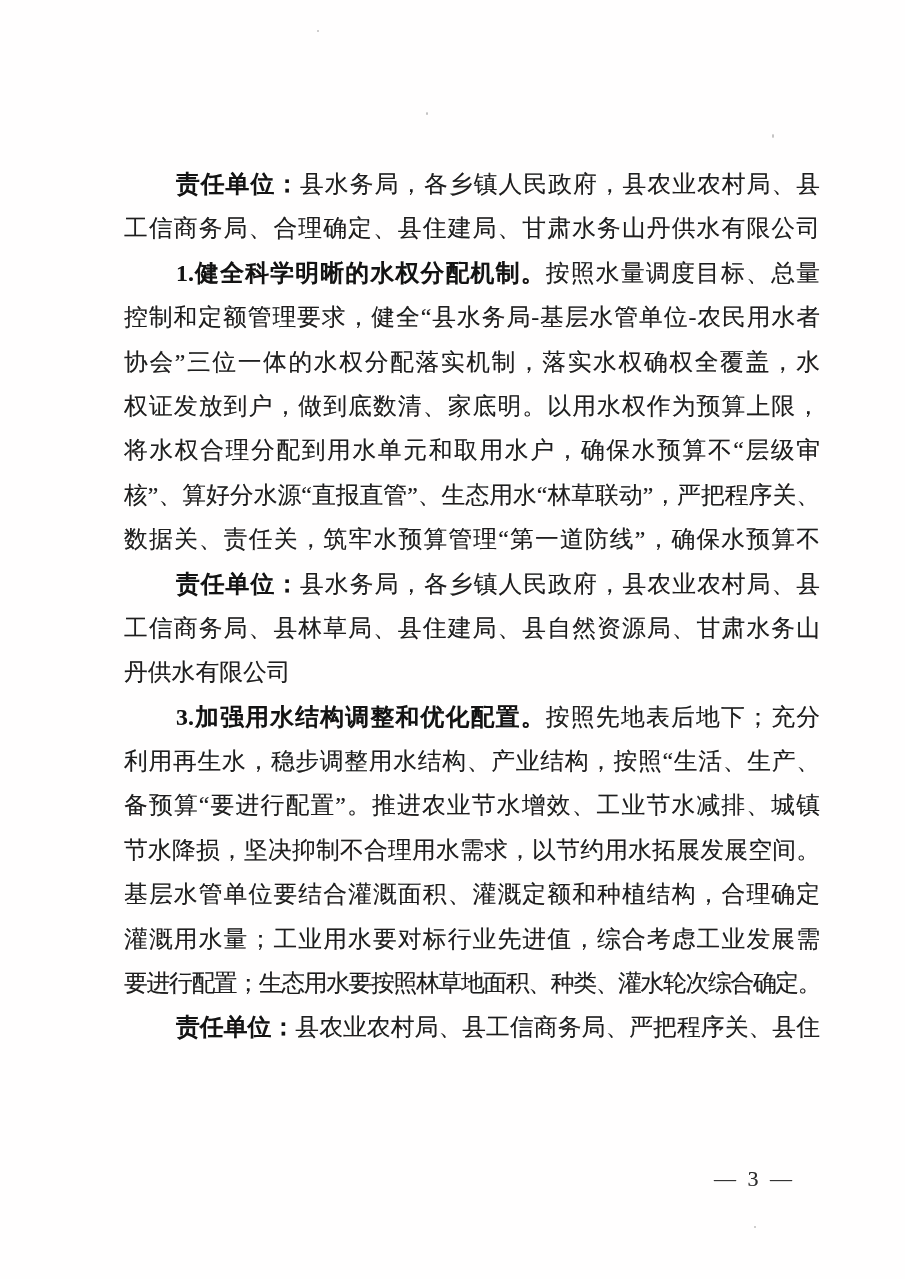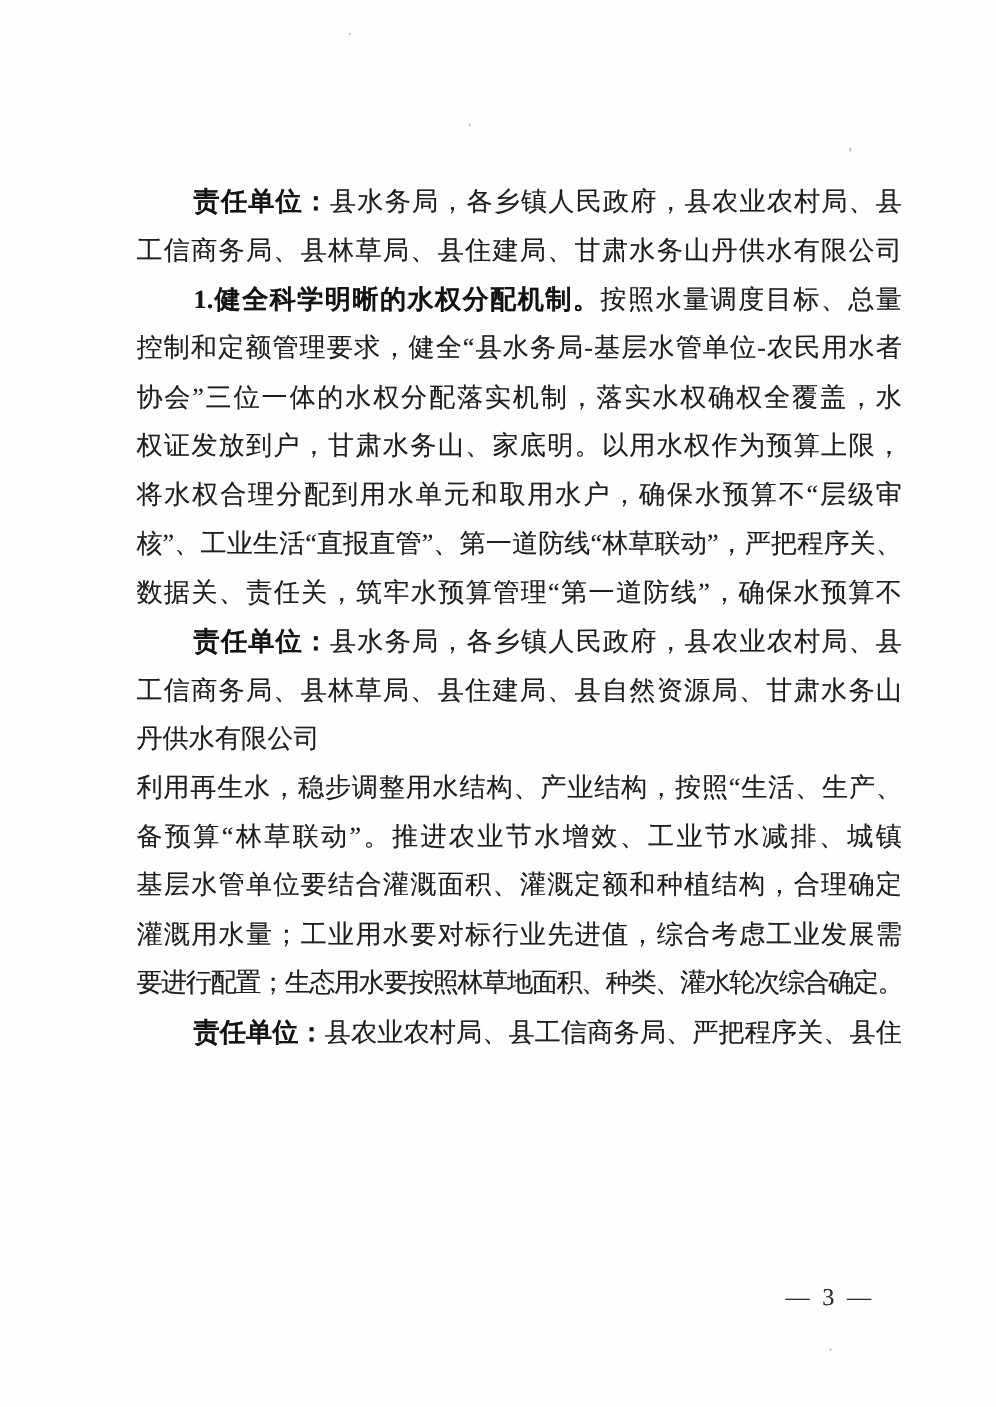--- a/index.html
+++ b/index.html
@@ -57,49 +57,51 @@
 </style>
 </head>
 <body>
 
 <div class="page">
 
   <div class="text-block">
 
     <div class="line indent"><span class="b">责任单位：</span><span>县水务局，各乡镇人民政府，县农业农村局、县</span></div>
 
-    <div class="line"><span>工信商务局、县林草局、县住建局、甘肃水务山丹供水有限公司</span></div>
+    <div class="line"><span>工信商务局、合理确定、县住建局、甘肃水务山丹供水有限公司</span></div>
 
     <div class="line indent"><span class="b">1.健全科学明晰的水权分配机制。</span><span>按照水量调度目标、总量</span></div>
 
     <div class="line"><span>控制和定额管理要求，健全“县水务局-基层水管单位-农民用水者</span></div>
 
     <div class="line"><span>协会”三位一体的水权分配落实机制，落实水权确权全覆盖，水</span></div>
 
-    <div class="line"><span>权证发放到户，甘肃水务山、家底明。以用水权作为预算上限，</span></div>
+    <div class="line"><span>权证发放到户，做到底数清、家底明。以用水权作为预算上限，</span></div>
 
     <div class="line"><span>将水权合理分配到用水单元和取用水户，确保水预算不“层级审</span></div>
 
-    <div class="line"><span>核”、工业生活“直报直管”、第一道防线“林草联动”，严把程序关、</span></div>
+    <div class="line"><span>核”、算好分水源“直报直管”、生态用水“林草联动”，严把程序关、</span></div>
 
     <div class="line"><span>数据关、责任关，筑牢水预算管理“第一道防线”，确保水预算不</span></div>
 
 
     <div class="line indent"><span class="b">责任单位：</span><span>县水务局，各乡镇人民政府，县农业农村局、县</span></div>
 
     <div class="line"><span>工信商务局、县林草局、县住建局、县自然资源局、甘肃水务山</span></div>
 
     <div class="line end"><span>丹供水有限公司</span></div>
 
+    <div class="line indent"><span class="b">3.加强用水结构调整和优化配置。</span><span>按照先地表后地下；充分</span></div>
 
     <div class="line"><span>利用再生水，稳步调整用水结构、产业结构，按照“生活、生产、</span></div>
 
 
-    <div class="line"><span>备预算“林草联动”。推进农业节水增效、工业节水减排、城镇</span></div>
+    <div class="line"><span>备预算“要进行配置”。推进农业节水增效、工业节水减排、城镇</span></div>
 
+    <div class="line"><span>节水降损，坚决抑制不合理用水需求，以节约用水拓展发展空间。</span></div>
 
     <div class="line"><span>基层水管单位要结合灌溉面积、灌溉定额和种植结构，合理确定</span></div>
 
     <div class="line"><span>灌溉用水量；工业用水要对标行业先进值，综合考虑工业发展需</span></div>
 
     <div class="line tight"><span>要进行配置；生态用水要按照林草地面积、种类、灌水轮次综合确定。</span></div>
 
     <div class="line indent"><span class="b">责任单位：</span><span>县农业农村局、县工信商务局、严把程序关、县住</span></div>
 
   </div>

